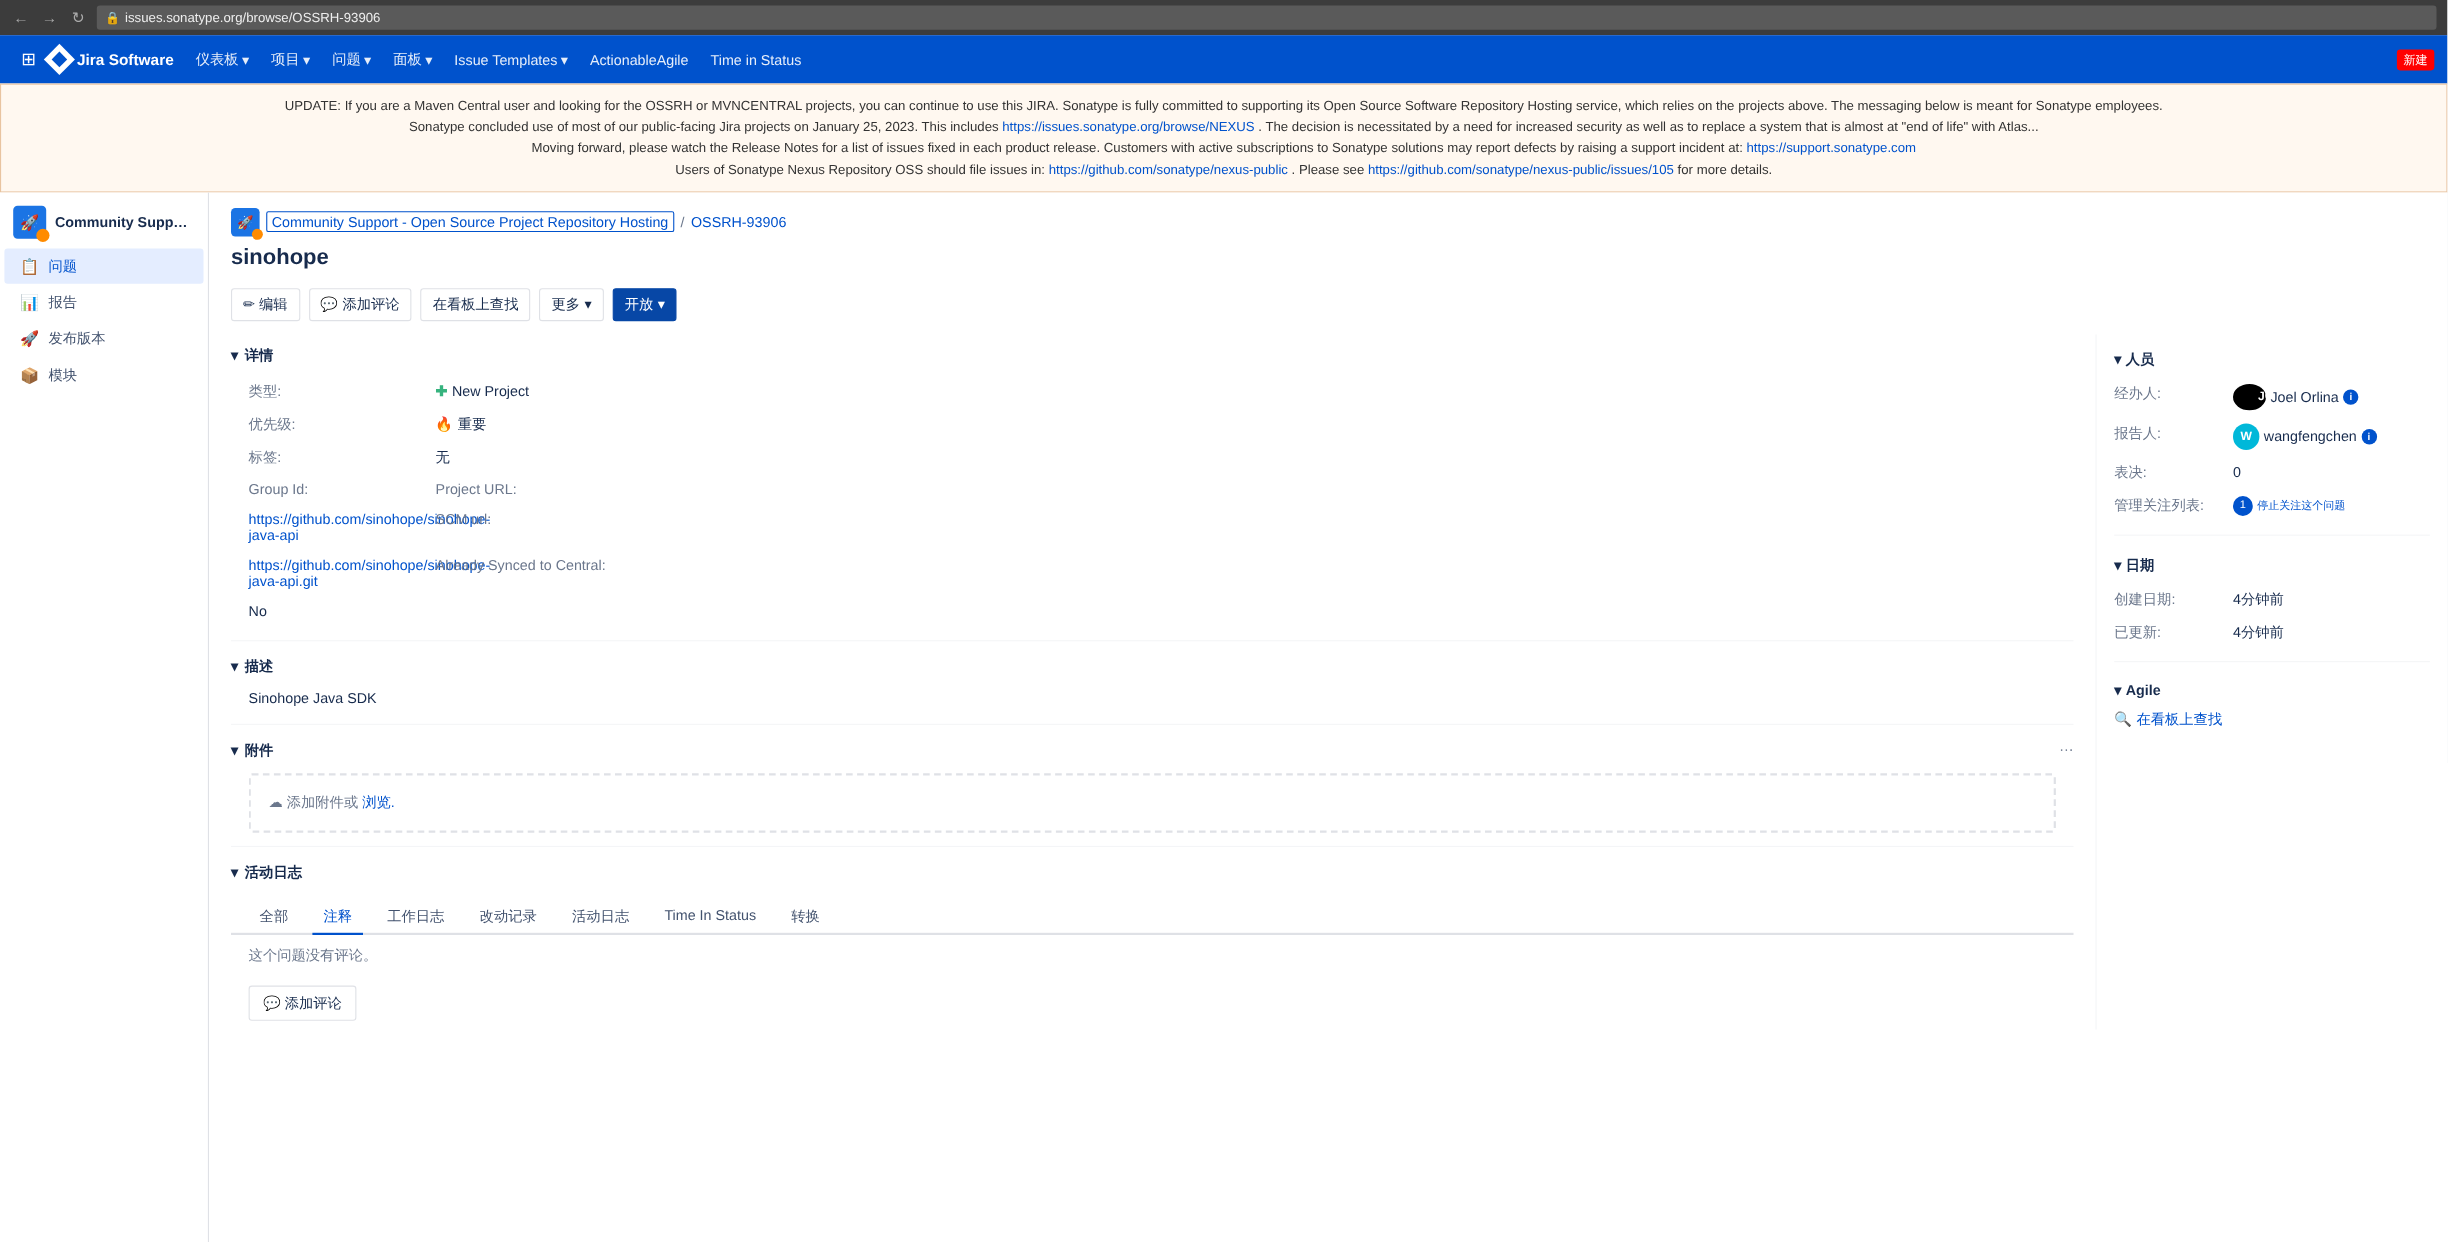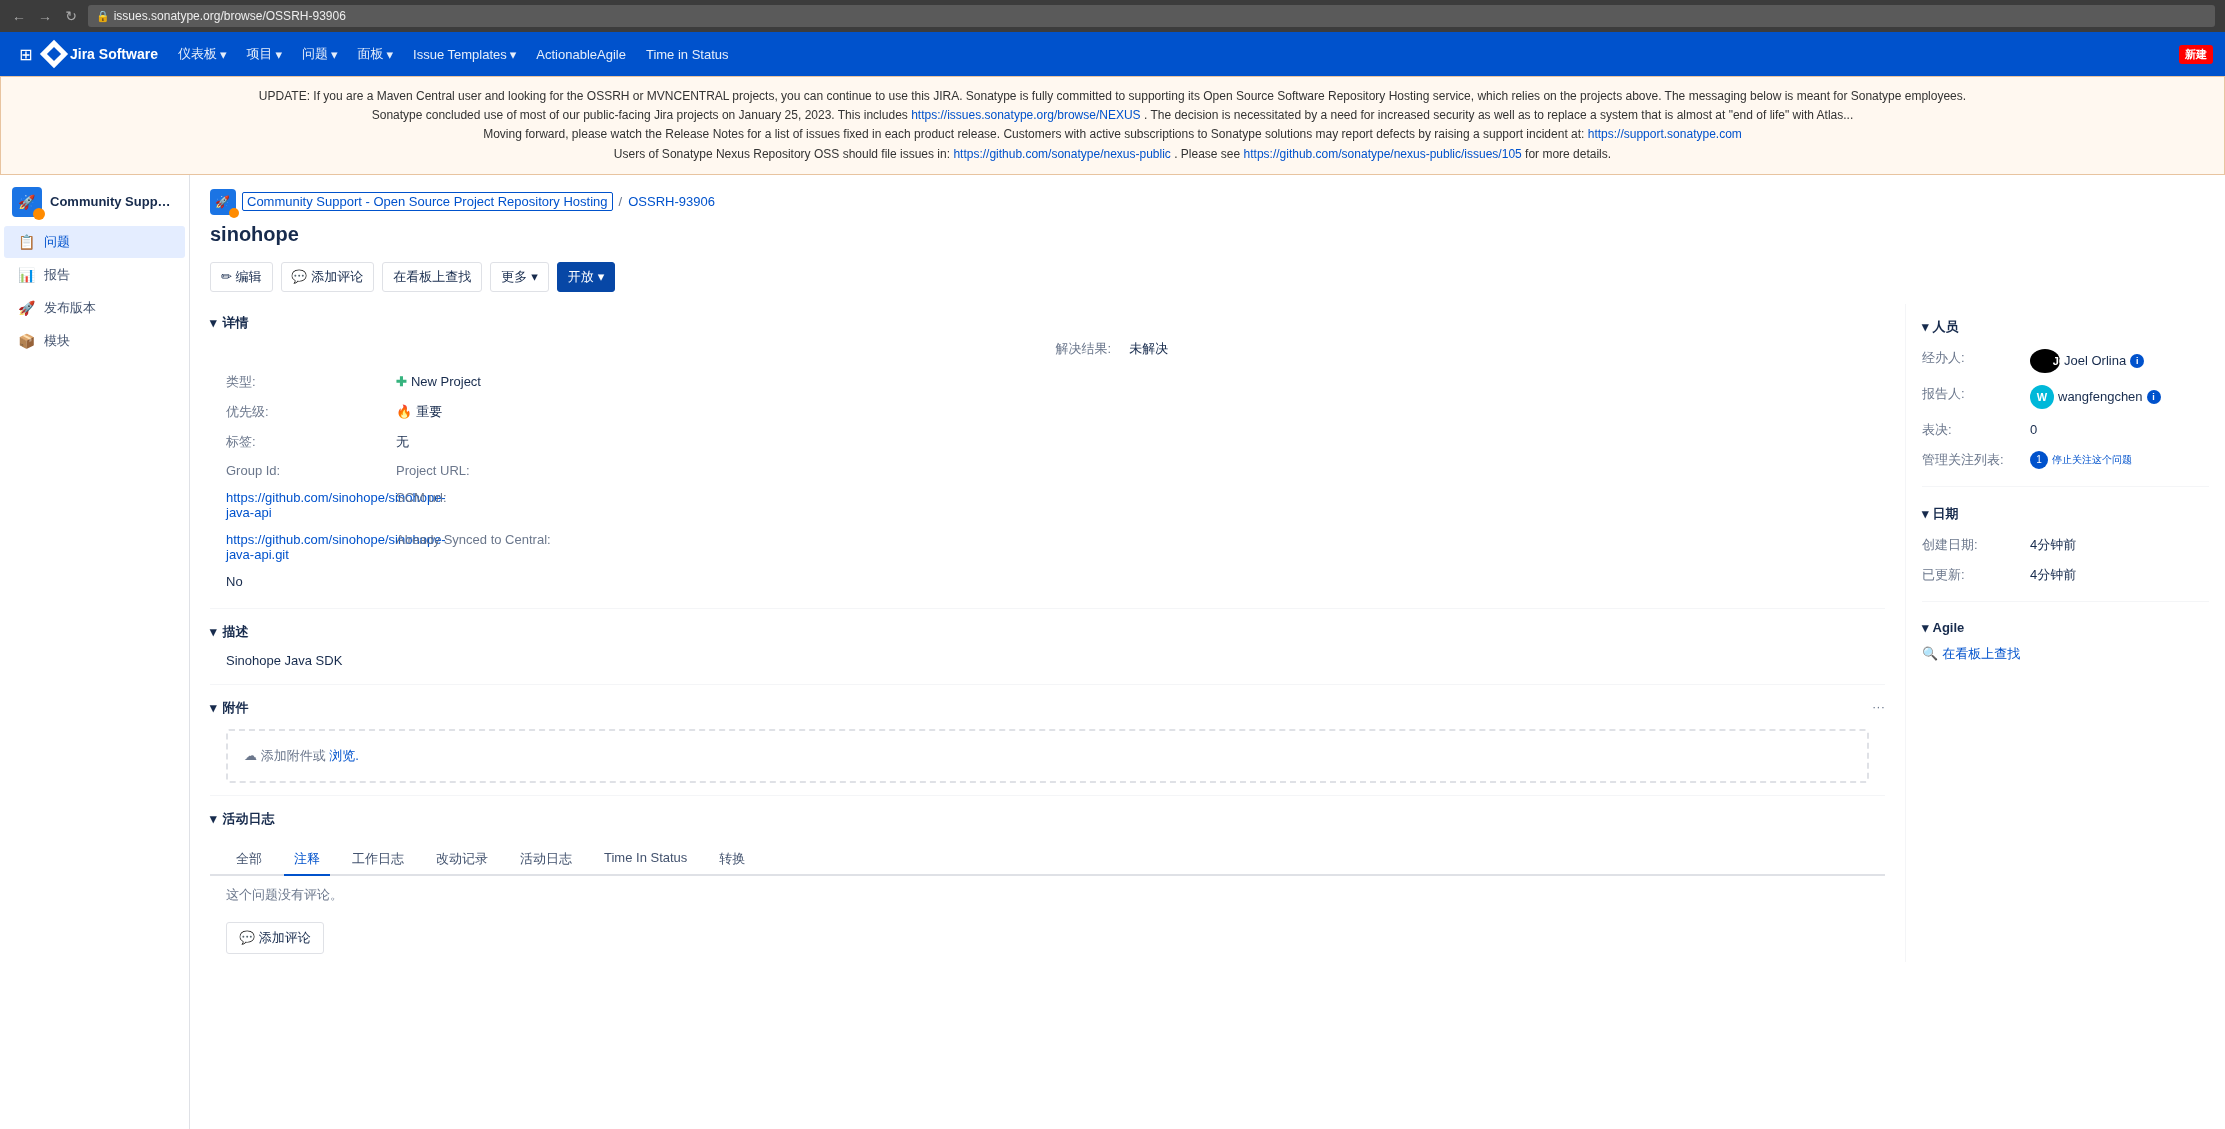--- a/index.html
+++ b/index.html
@@ -80,21 +80,21 @@
       font-size: 13px;
       cursor: pointer;
       border-radius: 3px;
       display: flex; align-items: center; gap: 3px;
       white-space: nowrap;
     }
     .nav-badge {
       background: #ff0000;
       color: white;
       font-size: 11px;
-      font-weight: bold;
+      font-weight: normal;
       padding: 2px 6px;
       border-radius: 3px;
       margin-left: 4px;
     }
     .nav-spacer { flex: 1; }
 
     
     .banner {
       background: #fff8f0;
       border: 1px solid #e8c4a0;
@@ -534,28 +534,20 @@
 
     <div class="issue-body">
 
       <div class="issue-main">
 
         <div class="section-header">
           <span>▾</span>
           <span>详情</span>
         </div>
 
-        <div style="display:grid; grid-template-columns:1fr 1fr; padding:0 0 8px 16px;">
-          <div></div>
-          <div>
-            <span class="detail-label">解决结果:</span>
-            &nbsp;&nbsp;&nbsp;
-            <span>未解决</span>
-          </div>
-        </div>
 
         <div class="details-grid">
           <span class="detail-label">类型:</span>
           <span class="detail-value">
             <span style="color:#36b37e; font-weight:bold;">✚</span>
             <span>New Project</span>
           </span>
 
           <span class="detail-label">优先级:</span>
           <span class="detail-value">

